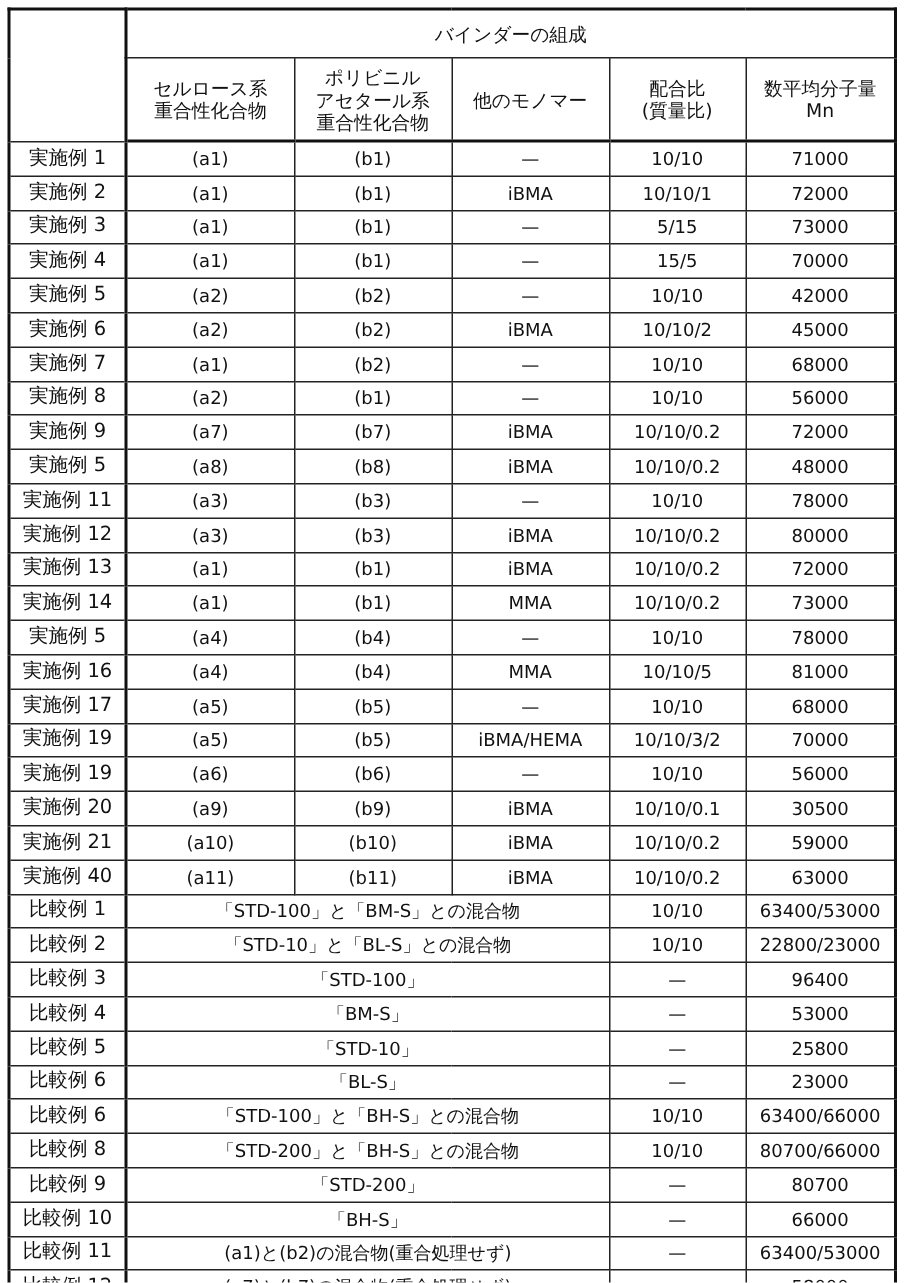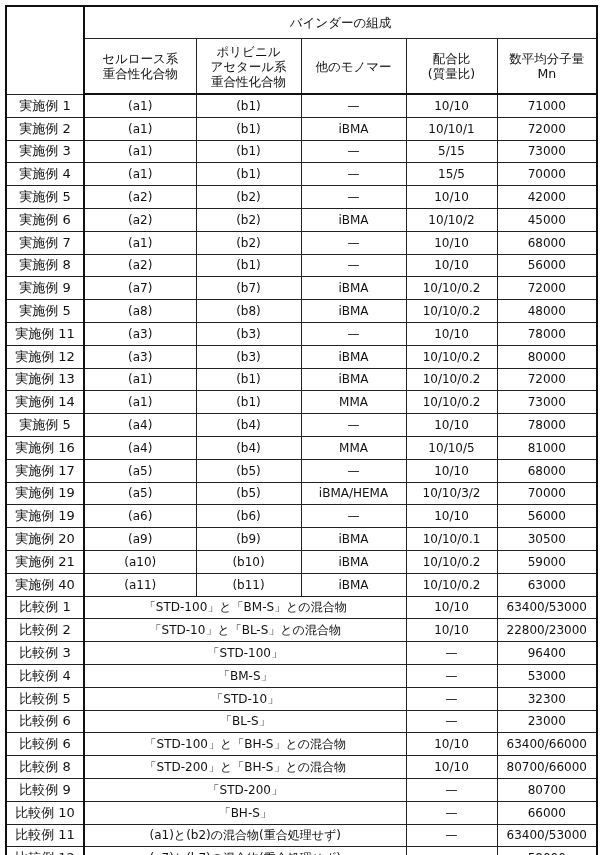--- a/index.html
+++ b/index.html
@@ -260,21 +260,21 @@
       <tr>
         <td class="label outer-left thick-right">比較例 4</td>
         <td colspan="3">「BM-S」</td>
         <td>—</td>
         <td class="outer-right">53000</td>
       </tr>
       <tr>
         <td class="label outer-left thick-right">比較例 5</td>
         <td colspan="3">「STD-10」</td>
         <td>—</td>
-        <td class="outer-right">32300</td>
+        <td class="outer-right">25800</td>
       </tr>
       <tr>
         <td class="label outer-left thick-right">比較例 6</td>
         <td colspan="3">「BL-S」</td>
         <td>—</td>
         <td class="outer-right">23000</td>
       </tr>
       <tr>
         <td class="label outer-left thick-right">比較例 6</td>
         <td colspan="3">「STD-100」と「BH-S」との混合物</td>

